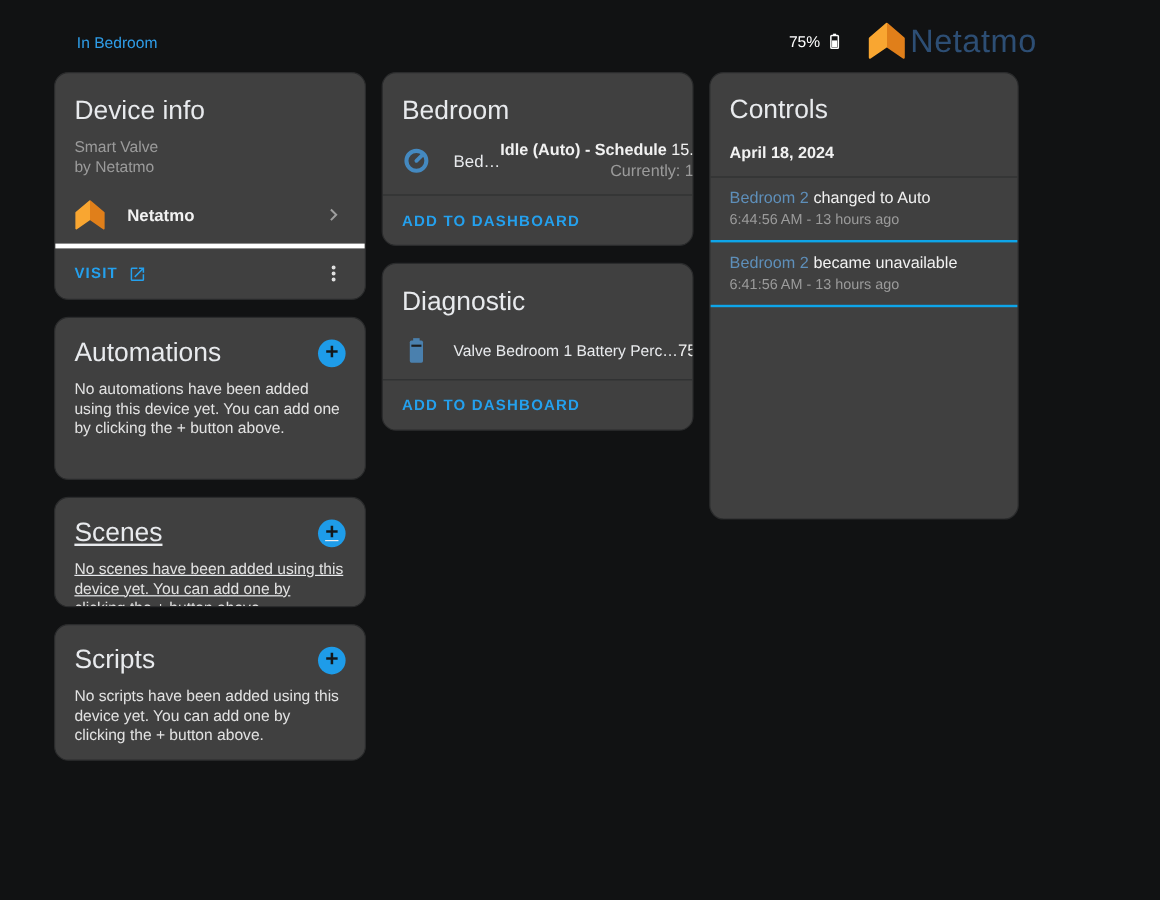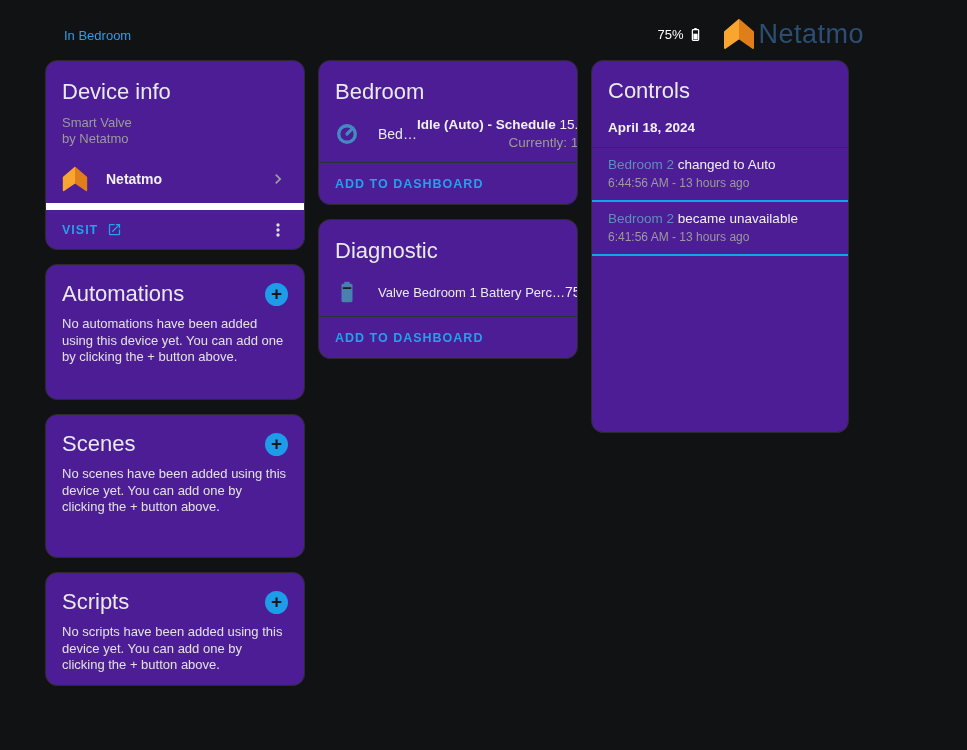--- a/index.html
+++ b/index.html
@@ -14,35 +14,35 @@
   .batt-icon { width:15px; height:22px; display:inline-block; }
   .brand { display:flex; align-items:center; margin-left:20px; }
   .brand-mark { width:32px; height:32px; }
   .brand-word { font-size:27px; font-weight:500; color:#2d4e74; letter-spacing:0.5px; margin-left:3px; }
 
   
   .col { position:absolute; top:60px; }
   .col1 { left:45px;  width:260px; }
   .col2 { left:318px; width:260px; }
   .col3 { left:591px; width:258px; }
-  .card { background:#4c1d95; border:1px solid #2a2b2c; border-radius:12px;
+  .card { background:#404040; border:1px solid #2a2b2c; border-radius:12px;
           margin-bottom:14px; position:relative; display:flex; flex-direction:column; overflow:hidden; }
   .card-title { font-size:22px; font-weight:400; color:#e8eaed; }
   .pad { padding:0 16px; }
   .hr { border-top:1px solid #2f3031; width:100%; }
 
   
   .card-device { height:190px; }
   .device-head { padding:18px 16px 0 16px; }
   .device-sub { margin-top:10px; font-size:13px; line-height:16px; color:#9b9b9b; }
   .integration-row { margin-top:13px; padding:0 16px; height:38px; display:flex; align-items:center; cursor:pointer; }
   .integration-logo { width:26px; height:26px; }
   .integration-name { font-size:14px; font-weight:700; margin-left:18px; color:#f1f1f1; }
   .chev { margin-left:auto; width:20px; height:20px; }
-  .actions { margin-top:auto; border-top:7px solid #ffffff; height:46px; display:flex; align-items:center; padding:0 16px; }
+  .actions { margin-top:auto; border-top:4px solid #ffffff; height:46px; display:flex; align-items:center; padding:0 16px; }
   .link-btn { display:flex; align-items:center; color:#24a0ed; font-size:12.5px; font-weight:700;
               letter-spacing:1px; cursor:pointer; }
   .ext-icon { width:15px; height:15px; margin-left:9px; }
   .kebab { margin-left:auto; width:20px; height:20px; cursor:pointer; }
 
   
   .card-controls { height:145px; }
   .card-diagnostic { height:140px; }
   .entity-row { display:flex; align-items:center; padding:12px 16px 0 16px; }
   .entity-icon { width:24px; height:24px; flex:0 0 24px; }
@@ -57,21 +57,21 @@
   
   .card-logbook { height:373px; }
   .logbook-head { padding:17px 16px 0 16px; }
   .logbook-date { font-size:13.5px; font-weight:700; color:#f1f1f1; margin:16px 16px 12px 16px; }
   .log-entry { padding:9px 16px 10px 16px; border-bottom:2px solid #0ea5e9; }
   .log-line { font-size:13.5px; color:#f1f1f1; }
   .log-entity { color:#5e8fba; cursor:pointer; }
   .log-time { font-size:12px; color:#9b9b9b; margin-top:4px; }
 
   
-  .card-auto { height:136px; } .card-scenes { height:144px; } .card-scripts { height:114px; }
+  .card-auto { height:136px; } .card-scenes { height:92px;text-decoration:underline; } .card-scripts { height:114px; }
   .empty-head { display:flex; align-items:center; justify-content:space-between; padding:16px 16px 0 16px; }
   .plus-btn { width:23px; height:23px; border-radius:50%; background:#1e9ce9; color:#14181b;
               display:flex; align-items:center; justify-content:center; font-size:19px; font-weight:700;
               cursor:pointer; line-height:1; padding-bottom:2px; }
   .empty-text { padding:9px 16px 0 16px; font-size:13px; line-height:16.5px; color:#e2e2e2; }
 </style>
 </head>
 <body>
 
 <div class="topbar">

